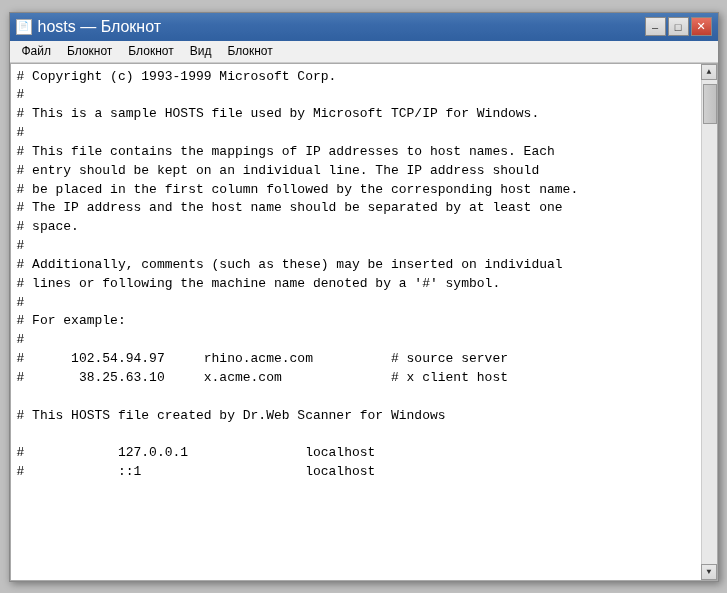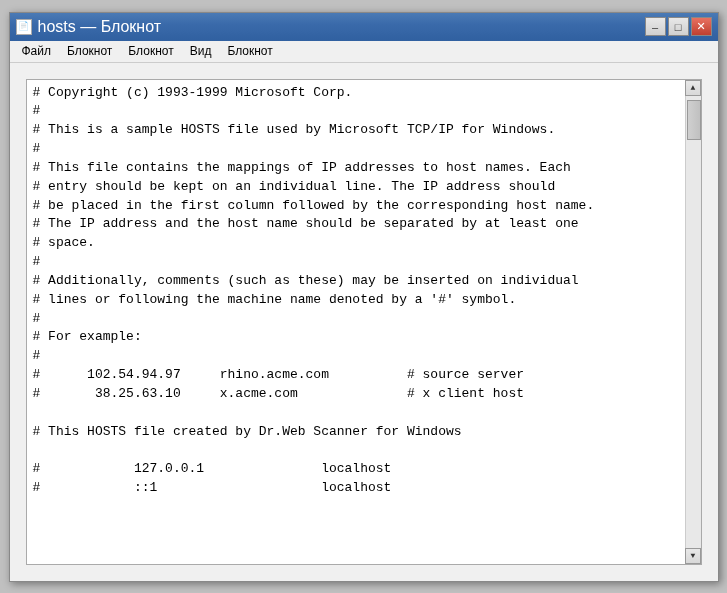--- a/index.html
+++ b/index.html
@@ -105,21 +105,21 @@
       cursor: pointer;
       color: #000;
     }
 
     .editor-area {
       flex: 1;
       display: flex;
       overflow: hidden;
       background: white;
       border: 1px solid #aaa;
-      margin: 16px;
+      margin: 0;
     }
 
     .text-content {
       flex: 1;
       overflow-y: auto;
       overflow-x: auto;
       padding: 4px 6px;
       font-family: 'Courier New', Courier, monospace;
       font-size: 13px;
       line-height: 1.45;

